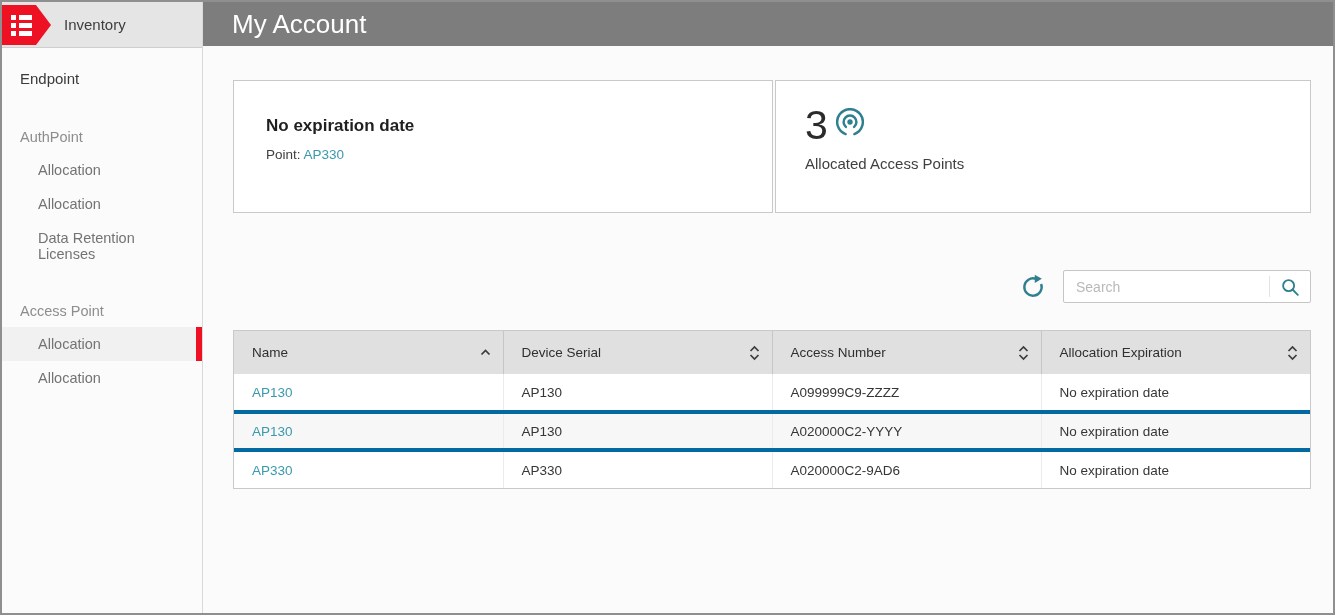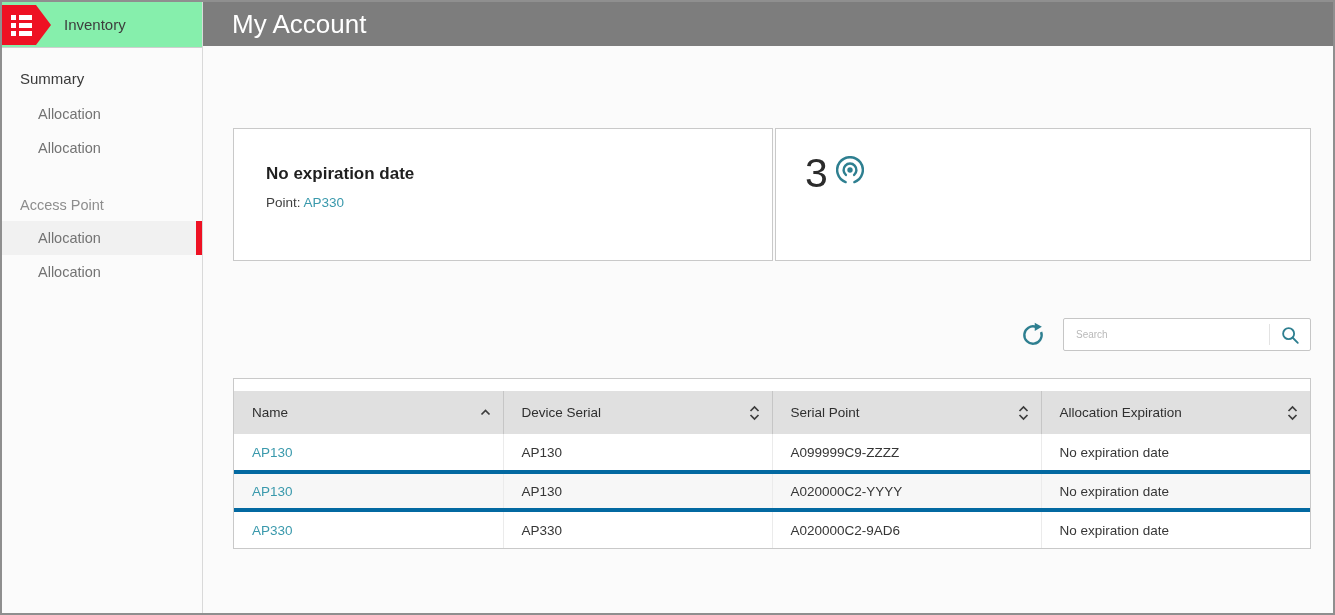--- a/index.html
+++ b/index.html
@@ -16,21 +16,21 @@
 
   
   .sidebar {
     width: 201px; flex: 0 0 201px;
     background: #fbfbfb;
     border-right: 1px solid #d9d9d9;
     display: flex; flex-direction: column;
   }
   .sidebar-header {
     height: 46px;
-    background: #86efac;
+    background: #e5e5e5;
     border-bottom: 1px solid #cfcfcf;
     display: flex; align-items: center;
   }
   .logo { width: 49px; height: 42px; flex: 0 0 49px; }
   .sidebar-title {
     margin-left: 13px;
     font-size: 15px; color: #3d3d3d;
   }
   .nav { padding-top: 12px; }
   .nav-item {
@@ -48,21 +48,21 @@
     font-size: 14.5px; color: #737373;
     cursor: pointer;
     position: relative;
   }
   .nav-subitem.selected {
     background: #f1f1f1;
     border-right: 6px solid #ee1123;
   }
 
   
-  .main { flex: 1; display: flex; flex-direction: column; background: #fbfbfb; gap: 48px; }
+  .main { flex: 1; display: flex; flex-direction: column; background: #fbfbfb; }
   .main-header {
     height: 44px; flex: 0 0 44px;
     background: #7d7d7d;
     color: #fff;
     display: flex; align-items: center;
     padding-left: 29px;
     font-size: 26px; font-weight: 400;
   }
   .content { flex: 1; padding: 34px 22px 1px 30px; }
 
@@ -90,31 +90,31 @@
     width: 248px; height: 33px;
     background: #fff;
     border: 1px solid #c6c6c6;
     border-radius: 2px;
     display: flex; align-items: center;
   }
   .searchbox input {
     flex: 1; min-width: 0;
     border: none; outline: none;
     padding: 0 12px;
-    font-size: 10px; color: #4d7c0f;
+    font-size: 14px; color: #4d7c0f;
     font-family: "Liberation Sans", sans-serif;
     background: transparent;
   }
   .searchbox input::placeholder { color: #b9b9b9; }
   .search-sep { width: 1px; height: 21px; background: #e3e3e3; }
   .search-btn { width: 40px; height: 100%; border: none; background: none; cursor: pointer; display: flex; align-items: center; justify-content: center; padding: 0; }
 
   
   .table-wrap { margin-top: 27px; border: 1px solid #c9c9c9; background: #fff; }
-  table { width: 100%; border-collapse: collapse; table-layout: fixed; margin-top: 12px; }
+  table { width: 100%; border-collapse: collapse; table-layout: fixed; }
   th {
     background: #e0e0e0;
     height: 43px;
     padding: 0 12px 0 18px;
     font-size: 13.5px; font-weight: 400; color: #2f2f2f;
     text-align: left;
     border-right: 1px solid #c6c6c6;
     cursor: pointer;
   }
   th:last-child { border-right: none; }
@@ -144,25 +144,27 @@
             <rect x="17" y="11" width="13" height="5"></rect>
           <rect x="9" y="19" width="5" height="5"></rect>
             <rect x="17" y="19" width="13" height="5"></rect>
           <rect x="9" y="27" width="5" height="5"></rect>
             <rect x="17" y="27" width="13" height="5"></rect>
         </g>
       </svg>
       <span class="sidebar-title">Inventory</span>
     </div>
     <nav class="nav">
-      <div class="nav-item">Summary</div>
-
+      <div class="nav-item">Endpoint</div>
+
+      <div class="nav-section">AuthPoint</div>
       <div class="nav-subitem">Allocation</div>
 
       <div class="nav-subitem">Allocation</div>
+      <div class="nav-subitem">Data Retention Licenses</div>
 
       <div class="nav-section">Access Point</div>
       <div class="nav-subitem selected">Allocation</div>
 
       <div class="nav-subitem">Allocation</div>
     </nav>
   </aside>
 
   <main class="main">
     <div class="main-header">
@@ -181,20 +183,21 @@
         </div>
         <div class="card card-allocated">
           <div class="count-row">
             <span class="big-count">3</span>
             <svg class="ap-icon" width="28" height="28" viewBox="0 0 24 24">
               <path d="M 8.24 22.34 A 11 11 0 1 1 15.76 22.34" fill="none" stroke="#2e7f90" stroke-width="2.1" stroke-linecap="round"></path>
               <path d="M 8.46 16.21 A 5.5 5.5 0 1 1 15.54 16.21" fill="none" stroke="#2e7f90" stroke-width="2.1" stroke-linecap="round"></path>
               <circle cx="12" cy="12" r="2.3" fill="#2e7f90"></circle>
             </svg>
           </div>
+          <div class="card-label">Allocated Access Points</div>
         </div>
       </div>
 
       <div class="toolbar">
         <button class="refresh-btn">
           <svg width="26" height="26" viewBox="0 0 24 24">
             <path d="M 19.5 9.26 A 8 8 0 1 1 14.7 4.48" fill="none" stroke="#2e7f90" stroke-width="2.2"></path>
             <polygon points="13.6,0.6 13.6,8.2 20.2,4.4" fill="#2e7f90"></polygon>
           </svg>
         </button>
@@ -232,21 +235,21 @@
                 <span class="th-inner">
                   <span>Device Serial</span>
                   <svg width="11" height="16" viewBox="0 0 11 16">
                     <polyline points="1.5,6 5.5,2 9.5,6" fill="none" stroke="#3c3c3c" stroke-width="1.7"></polyline>
                     <polyline points="1.5,10 5.5,14 9.5,10" fill="none" stroke="#3c3c3c" stroke-width="1.7"></polyline>
                   </svg>
                 </span>
               </th>
               <th>
                 <span class="th-inner">
-                  <span>Serial Point</span>
+                  <span>Access Number</span>
                   <svg width="11" height="16" viewBox="0 0 11 16">
                     <polyline points="1.5,6 5.5,2 9.5,6" fill="none" stroke="#3c3c3c" stroke-width="1.7"></polyline>
                     <polyline points="1.5,10 5.5,14 9.5,10" fill="none" stroke="#3c3c3c" stroke-width="1.7"></polyline>
                   </svg>
                 </span>
               </th>
               <th>
                 <span class="th-inner">
                   <span>Allocation Expiration</span>
                   <svg width="11" height="16" viewBox="0 0 11 16">

